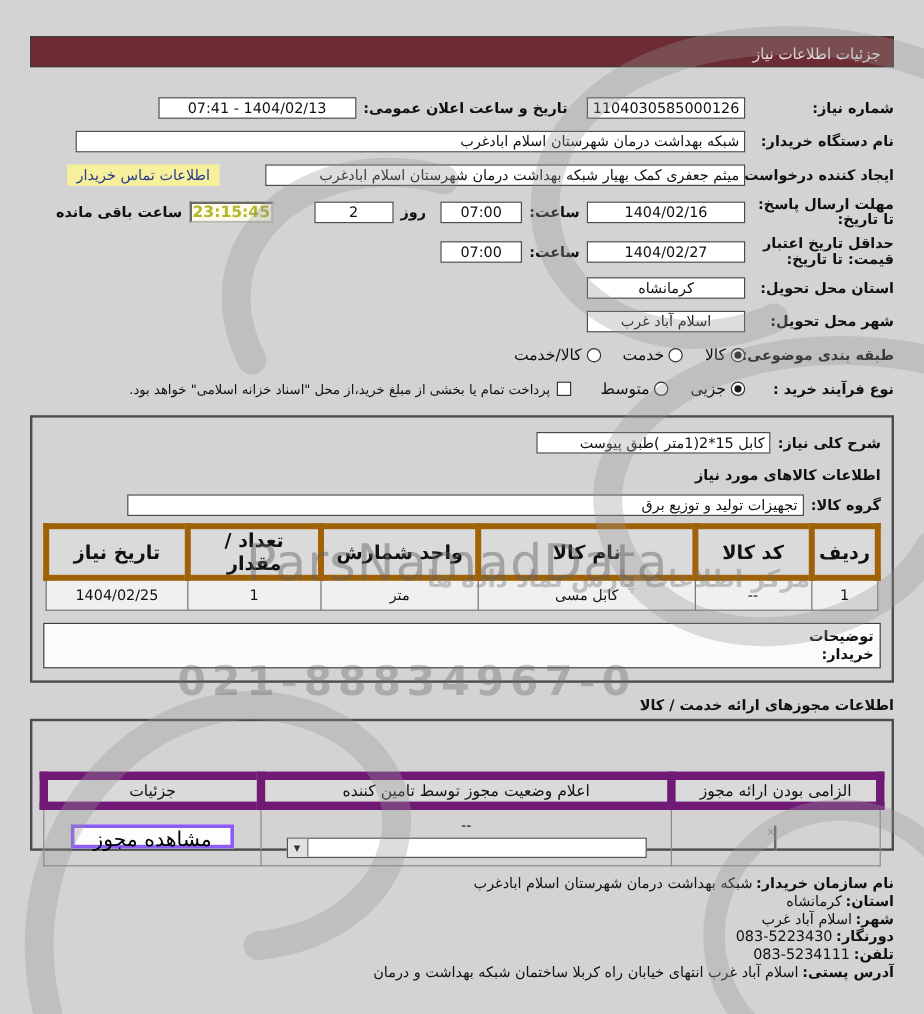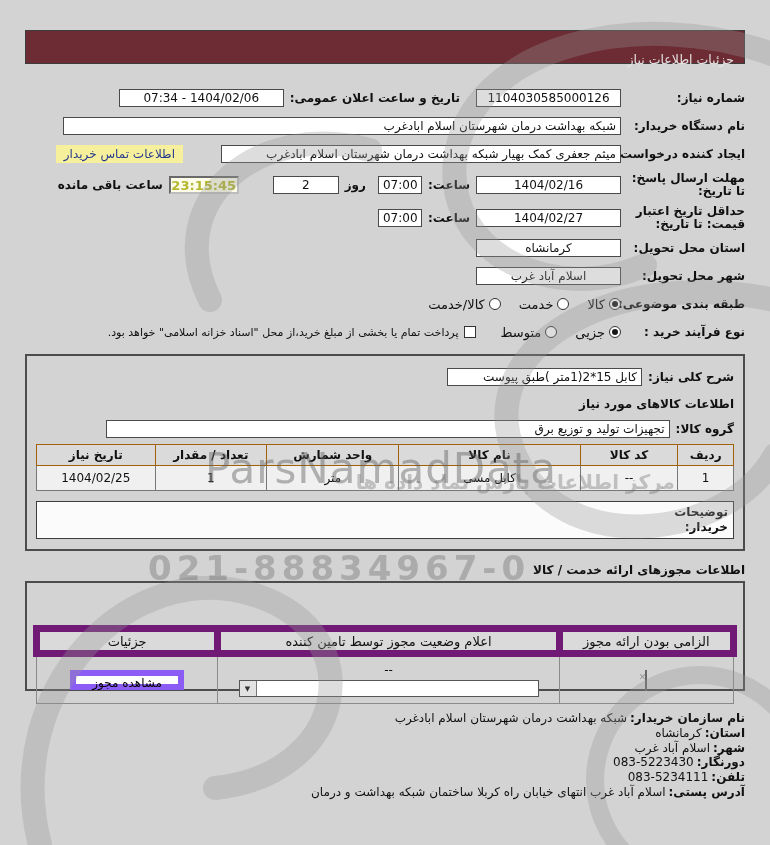--- a/index.html
+++ b/index.html
@@ -6,74 +6,74 @@
   body{font-family:"DejaVu Sans","Liberation Sans",sans-serif;}
   .page{position:relative;width:770px;height:845px;background:#d3d3d3;overflow:hidden;direction:rtl;color:#111;}
   .content{position:relative;z-index:1;}
 
   
   .wm-layer{position:absolute;inset:0;z-index:6;pointer-events:none;}
   .wm-brand{position:absolute;top:424px;left:205px;font-size:42px;font-weight:normal;color:rgba(95,95,95,.45);letter-spacing:1px;direction:ltr;margin-top:20px;}
   .wm-fa{position:absolute;top:470px;right:95px;font-size:20px;font-weight:bold;color:rgba(110,110,110,.38);}
   .wm-phone{position:absolute;top:548px;left:148px;font-size:34px;font-weight:bold;color:rgba(105,105,105,.38);letter-spacing:5px;direction:ltr;}
 
-  .titlebar{margin:30px 25px 0;height:26px;background:#6d2c34;border:1px solid #3c3c3c;color:#e6e2e2;font-size:12.5px;line-height:26px;padding:16px 10px;box-sizing:border-box;}
+  .titlebar{margin:30px 25px 0;height:26px;background:#6d2c34;border:1px solid #3c3c3c;color:#e6e2e2;font-size:12.5px;line-height:26px;padding:1px 10px;box-sizing:border-box;}
 
   .form{margin-top:20px;}
   .frow{display:flex;align-items:center;margin:0 25px;height:28px;gap:6px;}
   .frow.tall{height:33px;}
   .lbl{font-weight:bold;font-size:12px;color:#101010;white-space:nowrap;}
   .lbl.wrap{white-space:normal;line-height:13px;}
   .w118{width:118px;flex:0 0 auto;box-sizing:border-box;padding-left:4px;}
   .field{background:#fff;border:1px solid #4a4a4a;height:18px;line-height:16px;font-size:12px;padding:0 4px;box-sizing:border-box;overflow:hidden;white-space:nowrap;}
   .center{text-align:center;}
   .ltr{direction:ltr;}
-  .w145{width:145px;flex:0 0 auto;text-align:center;}
+  .w145{width:132px;flex:0 0 auto;text-align:center;}
   .w165{width:165px;flex:0 0 auto;}
   .w558{width:558px;flex:0 0 auto;}
   .w400{width:400px;flex:0 0 auto;}
-  .w64{width:44px;flex:0 0 auto;}
+  .w64{width:68px;flex:0 0 auto;}
   .w66{width:66px;flex:0 0 auto;}
   .contact-link{background:#f6f09c;border:0;color:#273a8f;font-size:12px;font-family:inherit;padding:2px 8px;margin-right:32px;cursor:pointer;white-space:nowrap;}
   .timer{width:70px;flex:0 0 auto;margin-right:28px;background:#fcfce9;border:2px inset #bdbdbd;color:#b3b62f;font-weight:bold;font-size:13px;text-align:center;height:18px;line-height:15px;box-sizing:border-box;direction:ltr;}
   .opt{display:flex;align-items:center;gap:4px;margin-left:12px;}
   .radio{width:12px;height:12px;border:1px solid #333;border-radius:50%;background:#fff;position:relative;flex:0 0 auto;box-sizing:border-box;}
   .radio.sel::after{content:"";position:absolute;inset:2px;background:#1a1a1a;border-radius:50%;}
   .opt-label{font-size:13px;}
   .checkbox{width:12px;height:12px;border:1px solid #333;background:#fff;flex:0 0 auto;box-sizing:border-box;margin-right:6px;}
   .note{font-size:11px;white-space:nowrap;}
 
   .box{margin:8px 25px 0;border:2px solid #4c4c4c;box-sizing:border-box;padding:10px 9px;background:transparent;}
   .nrow{display:flex;align-items:center;gap:6px;height:22px;}
   .w195{width:195px;flex:0 0 auto;}
   .nheading{font-weight:bold;font-size:12px;margin:9px 0 7px;}
   .grow-field{flex:1;margin-left:70px;}
 
   table.goods{width:100%;border-collapse:collapse;margin-top:4px;}
-  table.goods th{background:#dadada;border:1px solid #a16207;font-size:12px;font-weight:bold;height:20px;padding:0 3px;margin-left:30px;}
+  table.goods th{background:#dadada;border:5px solid #a16207;font-size:16px;font-weight:bold;height:20px;padding:0 3px;margin-left:30px;}
   table.goods td{background:#f0f0f0;border:1px solid #777;font-size:12px;text-align:center;height:24px;padding:0 3px;}
 
   .notes{display:flex;margin-top:10px;border:1.5px solid #3d3d3d;background:#fbfbfb;padding:3px 5px;box-sizing:border-box;}
   .notes-lbl{width:80px;flex:0 0 auto;font-weight:bold;font-size:12px;line-height:15px;}
   .notes-text{flex:1;font-size:11px;line-height:16px;text-align:right;}
 
   .section-label{margin:12px 25px 4px;font-weight:bold;font-size:12px;}
   .permits-box{margin:0 25px;border:2px solid #4c4c4c;box-sizing:border-box;height:110px;padding:42px 6px 8px;}
   table.permits{width:100%;border-collapse:collapse;}
   table.permits th{background:#dadada;border:7px solid #701a75;font-size:13px;font-weight:normal;height:18px;padding:0 3px;}
   table.permits td{border:1px solid #8a8a8a;text-align:center;vertical-align:middle;height:42px;padding:2px;}
   .col-req{width:25%;} .col-status{width:49%;} .col-det{width:26%;}
   .cb-dis{width:13px;height:13px;border:1px solid #666;background:#d8d8d8;margin:0 auto;position:relative;}
   .cb-dis::before{content:"✕";position:absolute;inset:0;color:#979797;font-size:9px;line-height:13px;}
   .status-val{font-size:12px;}
   .combo{width:300px;height:17px;margin:3px auto 0;background:#fff;border:1px solid #555;display:flex;direction:ltr;box-sizing:border-box;}
   .combo-arrow{width:16px;background:#e2e2e2;border-right:1px solid #777;display:flex;align-items:center;justify-content:center;}
   .combo-arrow::before{content:"▼";font-size:7px;color:#333;}
   .combo-value{flex:1;}
-  .btn{background:#fdfdfd;border:6px solid #8b5cf6;height:20px;padding:0 16px;font-size:12px;font-family:inherit;cursor:pointer;}
+  .btn{background:#fdfdfd;border:3px solid #8b5cf6;height:20px;padding:0 16px;font-size:17px;font-family:inherit;cursor:pointer;}
 
   .contact{margin:20px 25px 0;font-size:12px;}
   .c-head{font-weight:bold;line-height:15px;}
   .c-row{line-height:14.8px;}
   .c-row b{margin-left:3px;}
   .hl{background:#26476e;color:#fff;padding:0 2px;}
   .num{direction:ltr;unicode-bidi:embed;}
 </style>
 </head>
 <body>
@@ -84,21 +84,21 @@
     <div class="titlebar">
       <span>جزئیات اطلاعات نیاز</span>
     </div>
 
     <div class="form">
 
       <div class="frow">
         <div class="lbl w118">شماره نیاز:</div>
         <div class="field w145 center ltr">1104030585000126</div>
         <div class="lbl" style="margin-right:10px;">تاریخ و ساعت اعلان عمومی:</div>
-        <div class="field w165 center ltr">07:34 - 1404/02/06</div>
+        <div class="field w165 center ltr">07:41 - 1404/02/13</div>
       </div>
 
       <div class="frow">
         <div class="lbl w118">نام دستگاه خریدار:</div>
         <div class="field w558">شبکه بهداشت درمان شهرستان اسلام ابادغرب</div>
       </div>
 
       <div class="frow">
         <div class="lbl w118">ایجاد کننده درخواست:</div>
         <div class="field w400">میثم جعفری کمک بهیار شبکه بهداشت درمان شهرستان اسلام ابادغرب</div>

